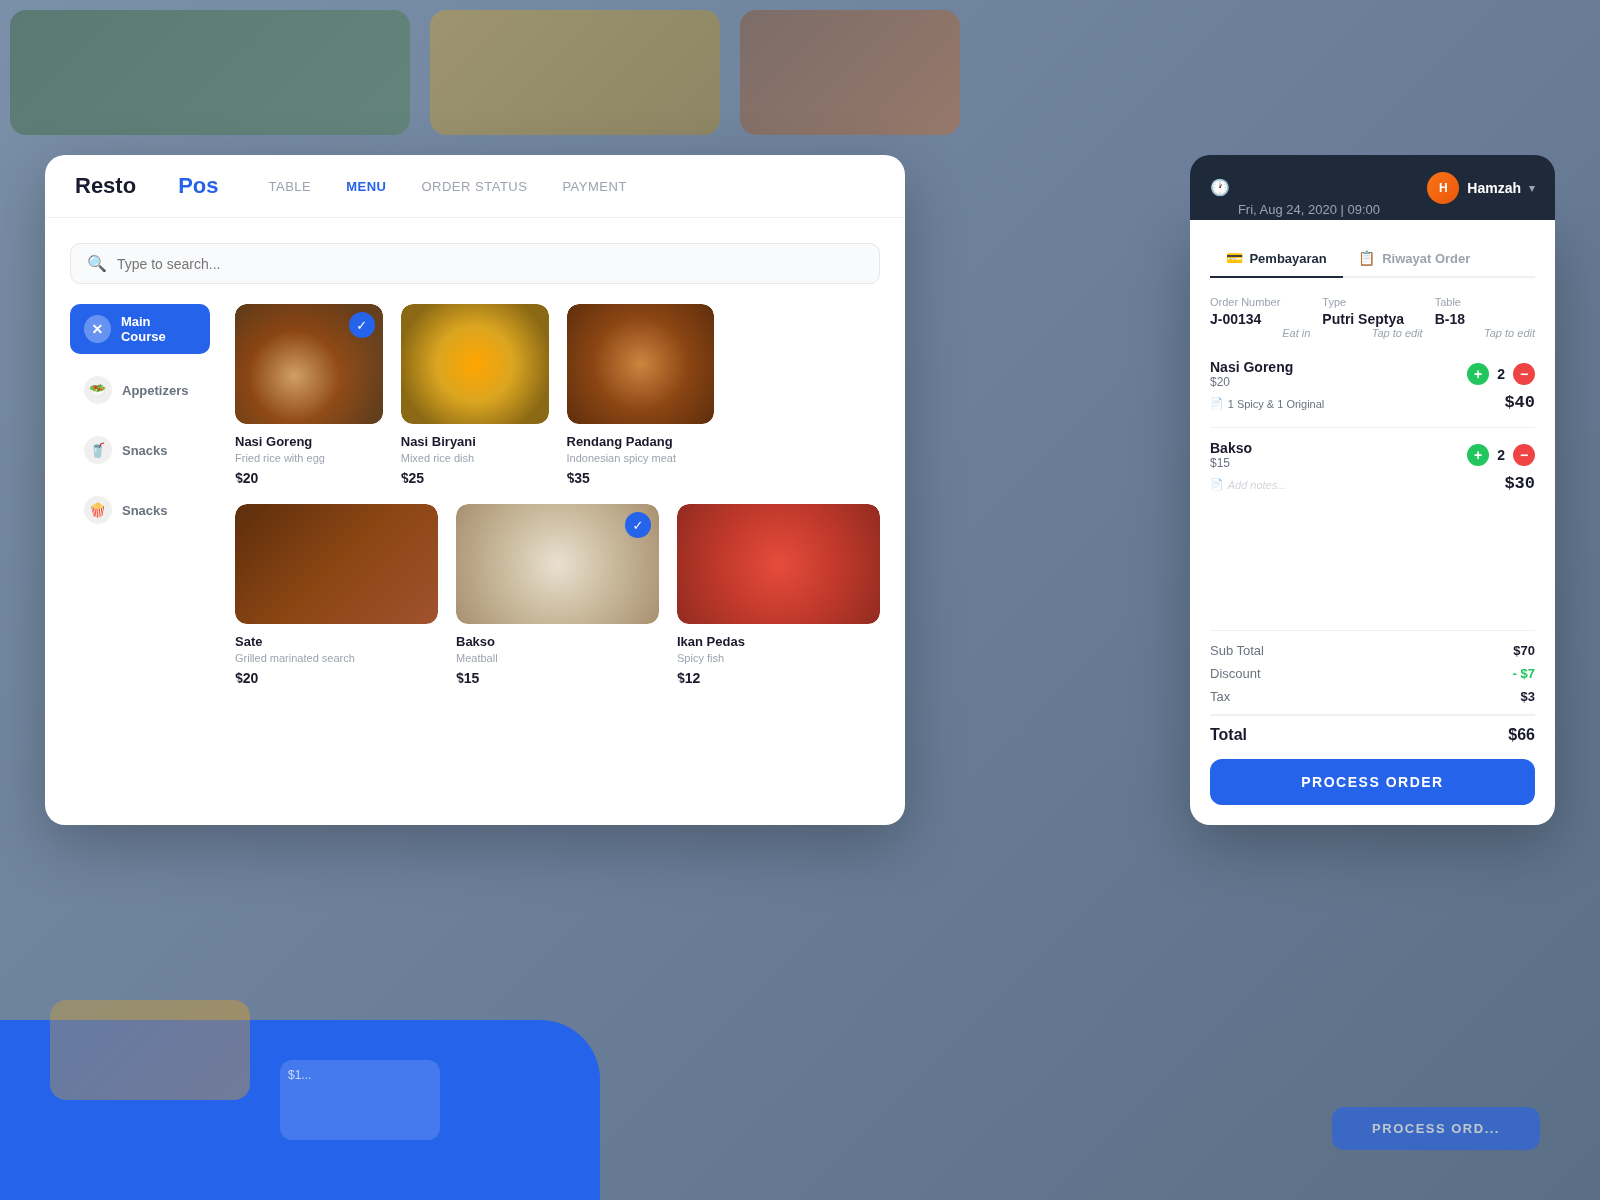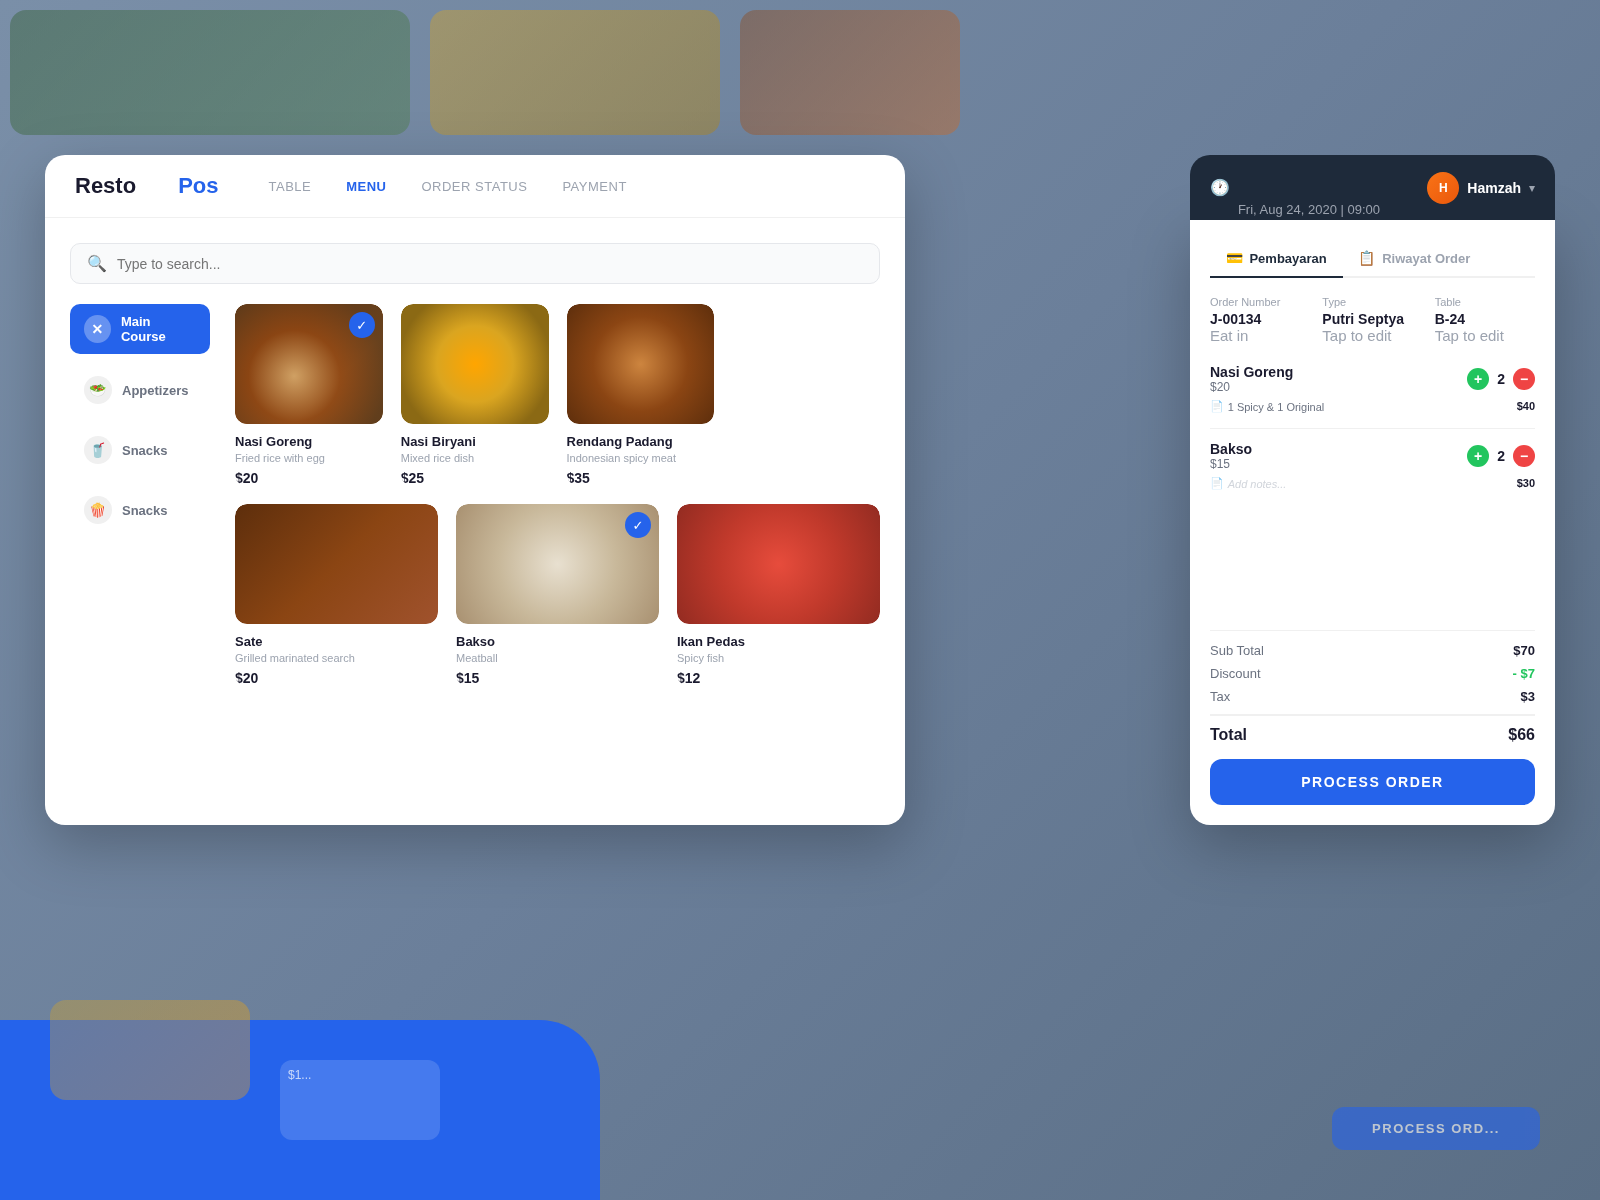--- a/index.html
+++ b/index.html
@@ -116,22 +116,24 @@
       color: #9ca3af;
       display: block;
       margin-bottom: 3px;
     }
     .meta-item .meta-value {
       font-size: 14px;
       font-weight: 700;
       color: #1a1a2e;
     }
     .meta-item .meta-edit {
-      font-size: 15px;
+      font-size: 11px;
       color: #9ca3af;
+      font-style: italic;
+      text-align: right;
     }
 
     .order-items { margin-bottom: 20px; }
 
     .order-item {
       margin-bottom: 15px;
     }
 
     .order-item-header {
       display: flex;
@@ -182,23 +184,24 @@
       font-size: 11px;
       color: #6b7280;
       display: flex;
       align-items: center;
       gap: 4px;
       margin-top: 2px;
     }
 
     .item-subtotal {
       text-align: right;
-      font-size: 11px;
+      font-size: 17px;
       font-weight: 600;
       color: #1a1a2e;
+      font-family: Liberation Mono, monospace;
     }
 
     .divider {
       height: 1px;
       background: #f0f0f0;
       margin: 12px 0;
     }
 
     .order-summary {
       margin-bottom: 15px;
@@ -546,21 +549,21 @@
       <div class="meta-value">J-00134</div>
       <div class="meta-edit">Eat in</div>
     </div>
     <div class="meta-item">
       <label>Type</label>
       <div class="meta-value">Putri Septya</div>
       <div class="meta-edit">Tap to edit</div>
     </div>
     <div class="meta-item">
       <label>Table</label>
-      <div class="meta-value">B-24</div>
+      <div class="meta-value">B-18</div>
       <div class="meta-edit">Tap to edit</div>
     </div>
   </div>
 
   <div class="order-items" style="flex:1;">
 
     <div class="order-item">
       <div class="order-item-header">
         <div>
           <div class="item-name">Nasi Goreng</div>

